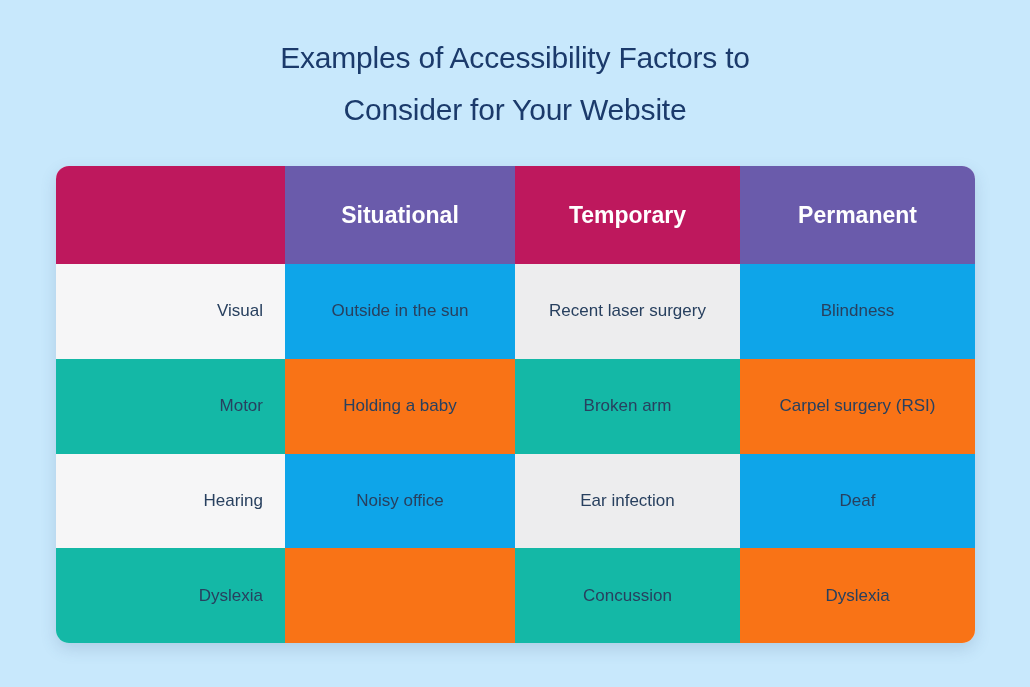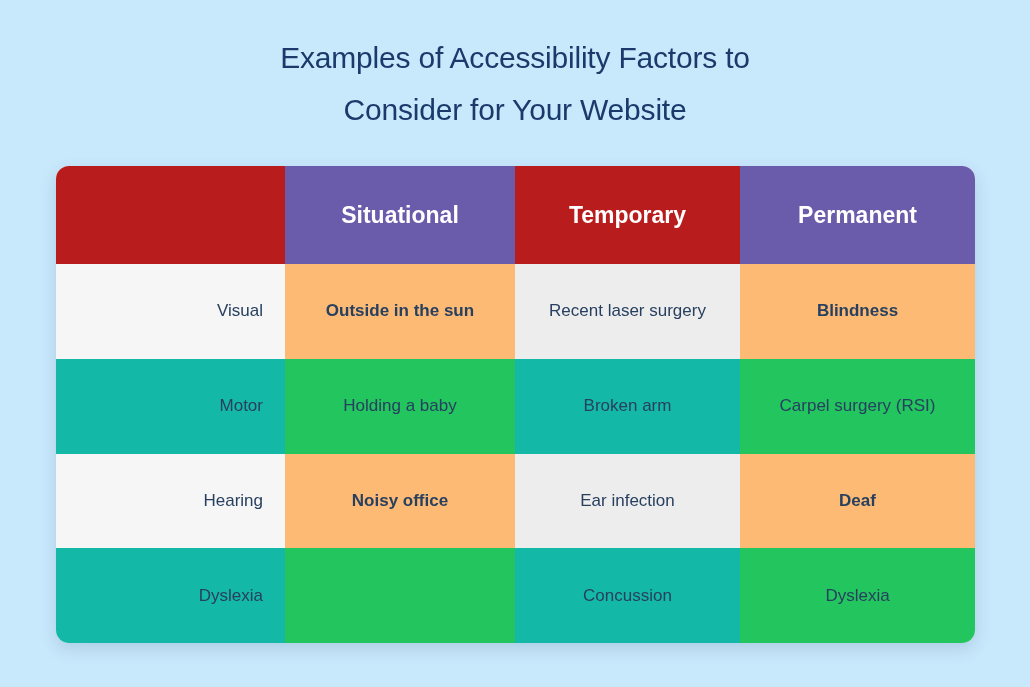--- a/index.html
+++ b/index.html
@@ -66,21 +66,21 @@
     height: 98px;
     padding: 0 14px;
     margin: 0;
     font-size: 23px;
     font-weight: bold;
     color: #ffffff;
     text-align: center;
     vertical-align: middle;
     border: none;
   }
-  thead th.dark  { background: #b91c1c; }
+  thead th.dark  { background: #be185d; }
   thead th.light { background: #6a5bab; }
 
   
   tbody td {
     height: 94.5px;
     padding: 0 16px;
     font-size: 17px;
     color: #28405f;
     vertical-align: middle;
     border: none;
@@ -93,22 +93,22 @@
   }
   tbody td.col-data {
     text-align: center;
   }
 
   
   tbody tr.odd  td { background: #f6f6f7; }
   tbody tr.even td { background: #14b8a6; }
 
   
-  tbody tr.odd  td.shade { background: #fdba74; font-weight: bold; }
-  tbody tr.even td.shade { background: #22c55e; }
+  tbody tr.odd  td.shade { background: #0ea5e9; }
+  tbody tr.even td.shade { background: #f97316; }
 
   tbody tr.odd  td.shade-soft { background: #ededee; }
 </style>
 </head>
 <body>
 
 <div class="page">
 
   <div class="title">Examples of Accessibility Factors to
 Consider for Your Website</div>

